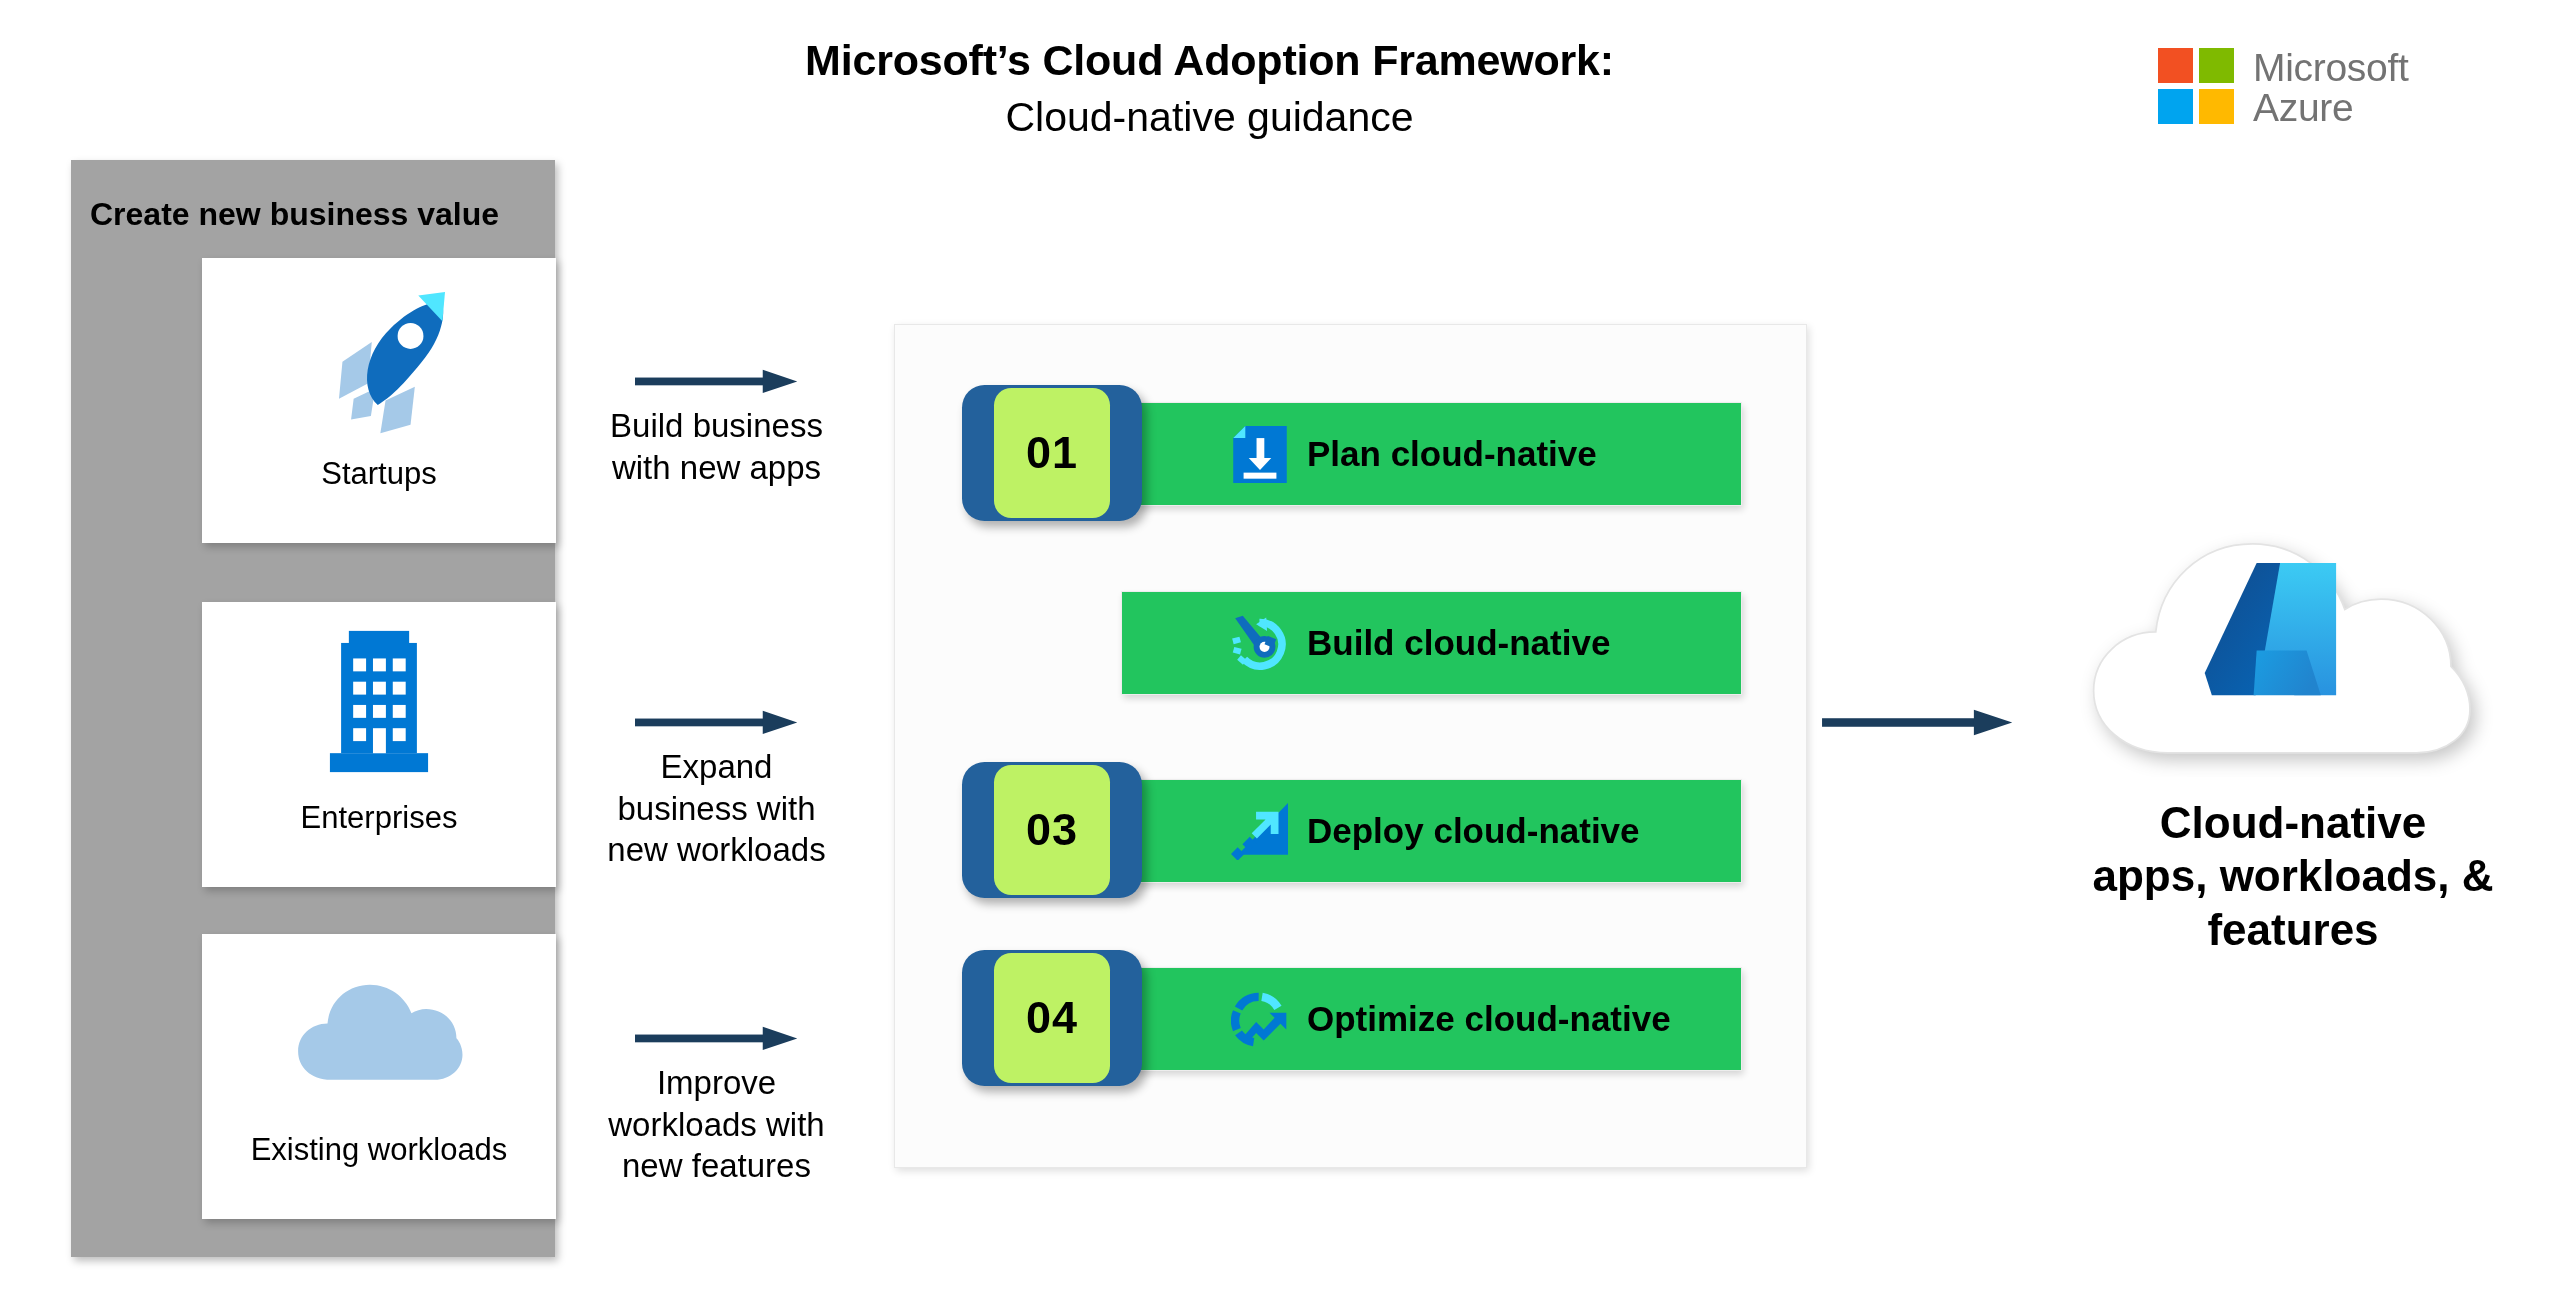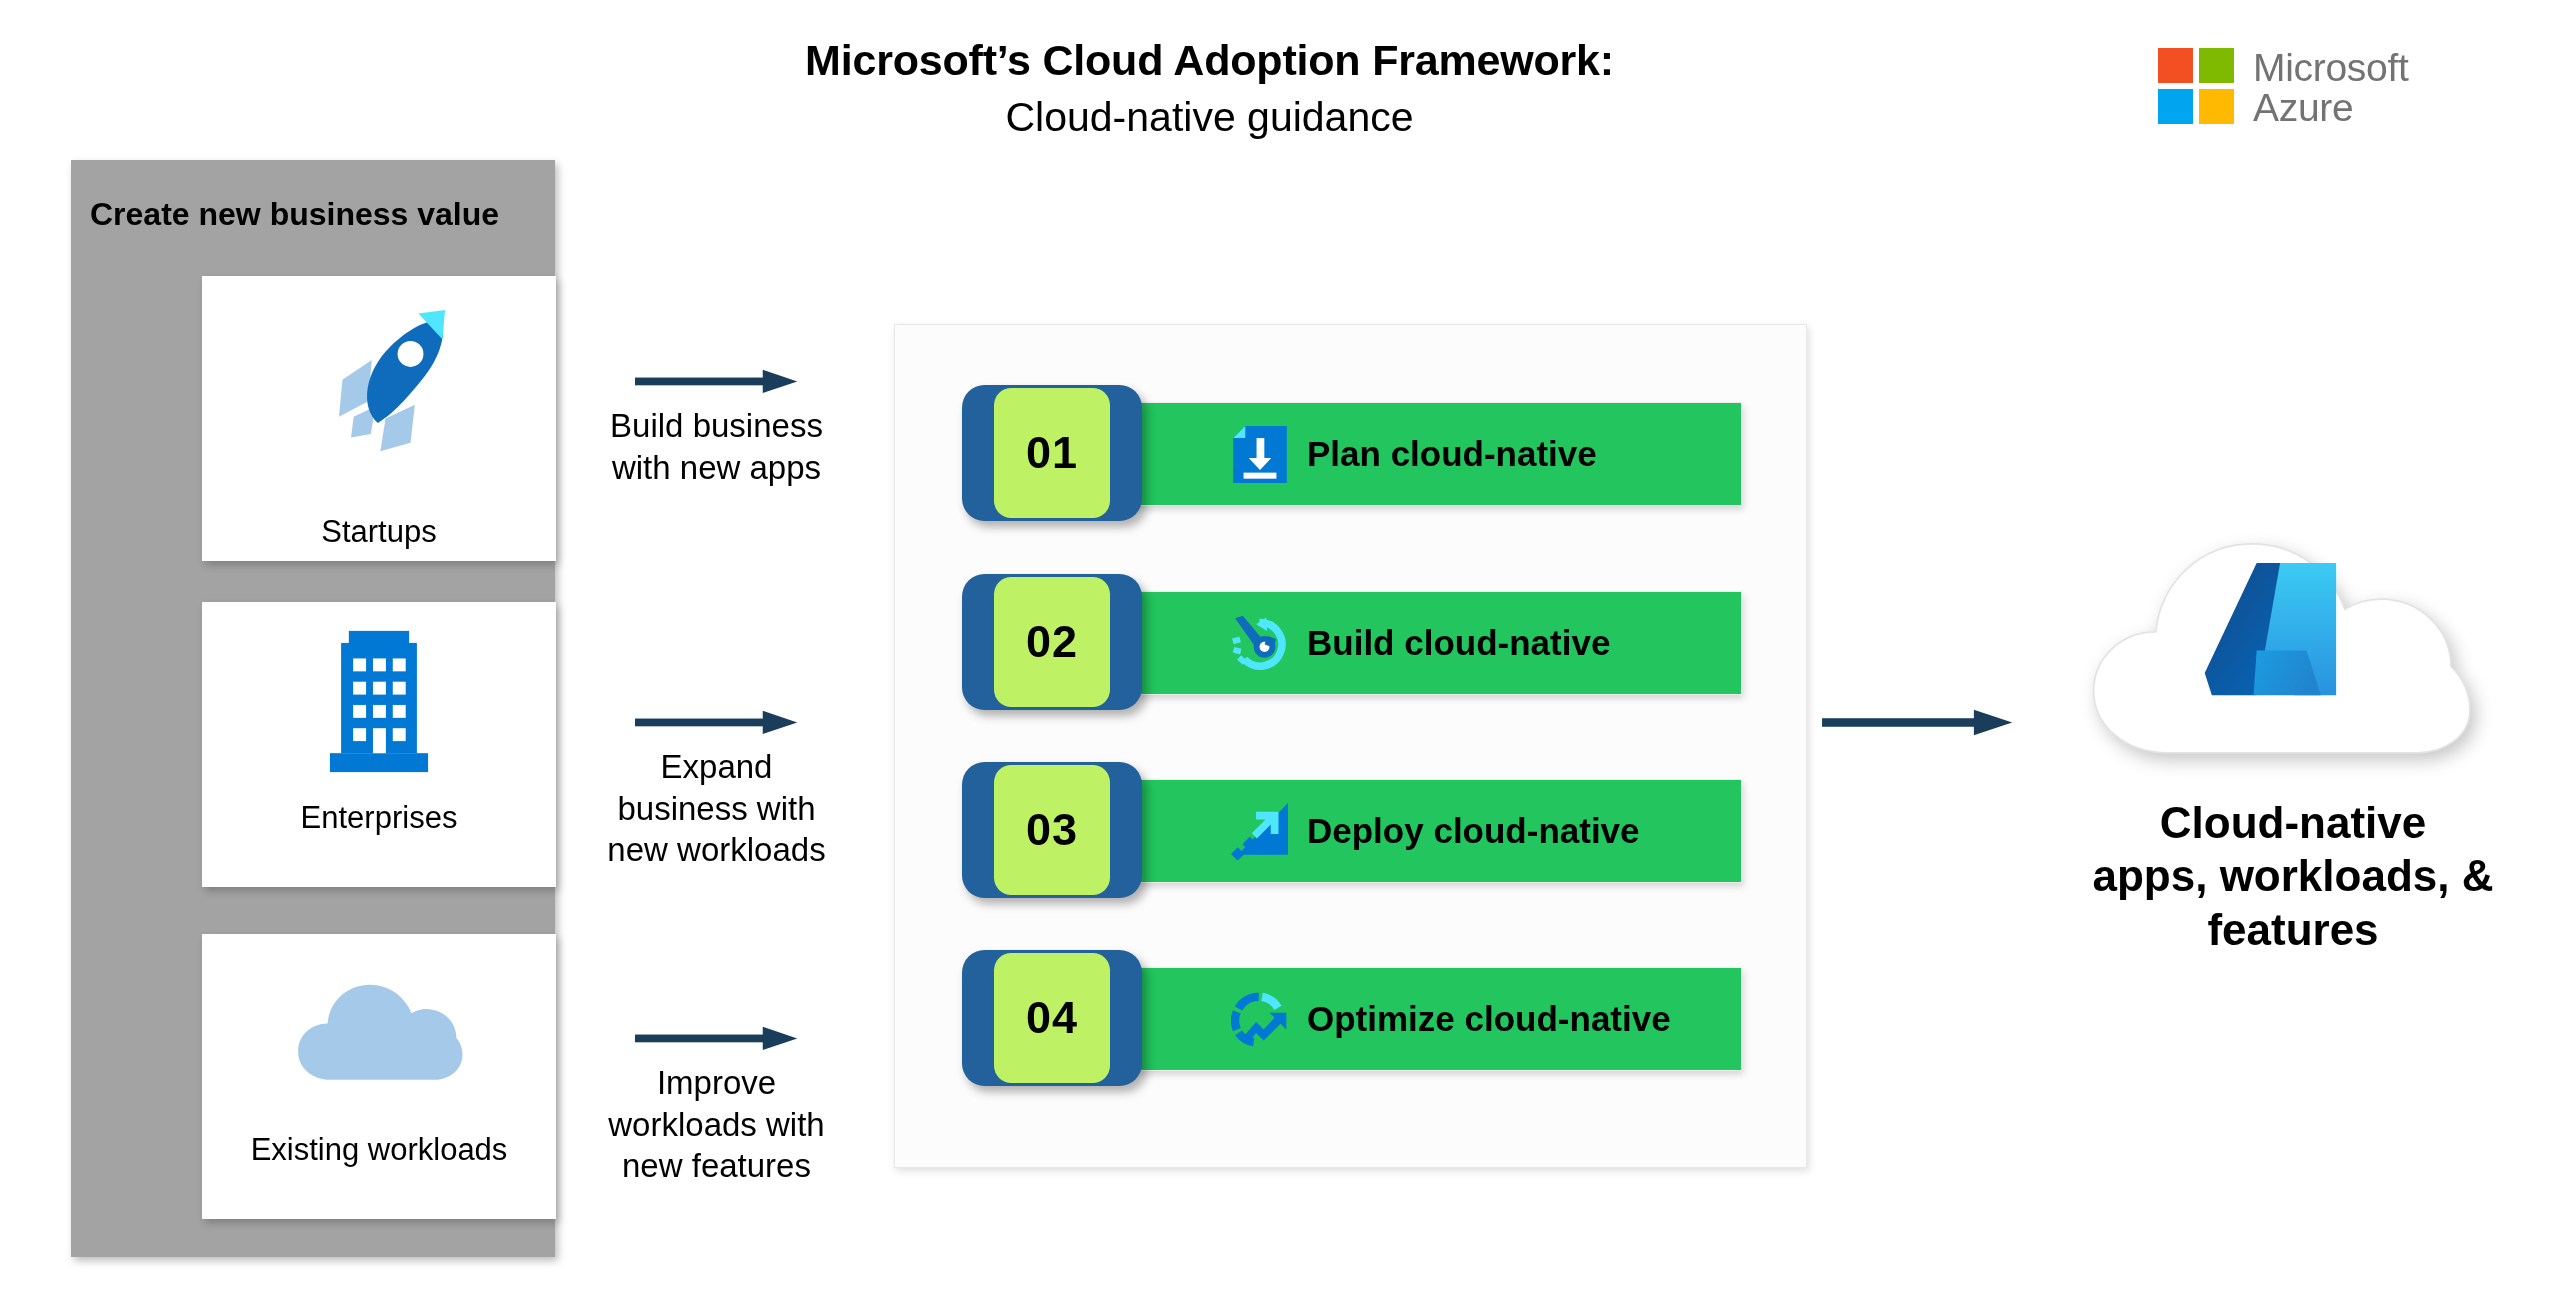--- a/index.html
+++ b/index.html
@@ -93,21 +93,21 @@
     left: 131px;
     width: 354px;
     height: 285px;
     background: #ffffff;
     box-shadow: 2.6px 3.5px 7.8px rgba(0,0,0,0.22);
     display: flex;
     flex-direction: column;
     align-items: center;
     justify-content: flex-start;
   }
-  #card-startups { top: 116px; gap: 40px; }
+  #card-startups { top: 98px; }
   #card-enterprises { top: 442px; }
   #card-workloads { top: 774px; }
   .card-icon-wrap {
     height: 199px;
     display: flex;
     align-items: center;
     justify-content: center;
     width: 100%;
   }
   .card-label {
@@ -378,23 +378,20 @@
           <rect x="3" y="38" width="9" height="7" fill="#50E6FF" transform="rotate(15 7 41)"></rect>
           <rect x="9" y="49" width="9" height="7" fill="#50E6FF" transform="rotate(40 13 52)"></rect>
 
           <path d="M5 3 L14 0 L40 31 L31 40 Z" fill="#0F6CBD"></path>
           <circle cx="40" cy="37" r="13" fill="#0F6CBD"></circle>
           <circle cx="40" cy="37" r="6" fill="#ffffff"></circle>
           <path d="M44 24 L54 28 L50 38 L40 34 Z" fill="#0F6CBD"></path>
         </svg>
       </div>
       <div class="step-text">Build cloud-native</div>
-    </div>
-    <div class="step-badge">
-      <div class="step-badge-inner">02</div>
     </div>
   </div>
 
   <div class="step-row" id="step-2">
     <div class="step-bar">
       <div class="step-icon">
         <svg width="57" height="57" viewBox="0 0 66 66">
           <path d="M66 0 L66 60 L8 60 Z" fill="#0078D4"></path>
           <path d="M55 10 L55 36 L46 36 L46 25 L30 41 L24 35 L40 19 L29 19 L29 10 Z" fill="#50E6FF"></path>
           <rect x="15" y="42" width="12" height="11" fill="#0078D4" transform="rotate(-45 21 47)"></rect>

